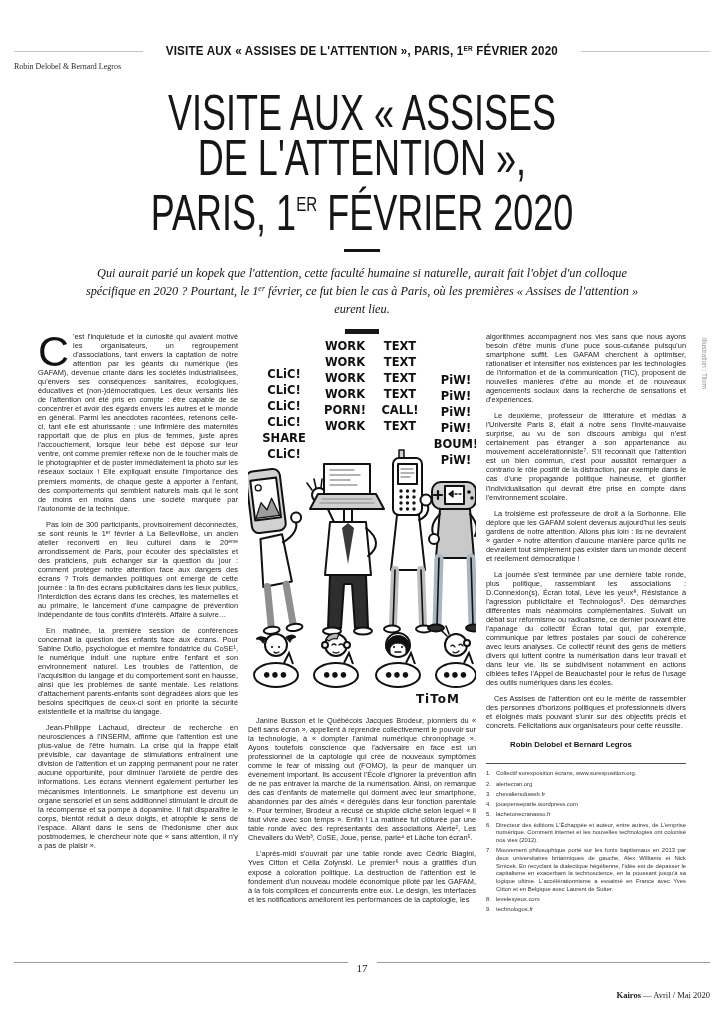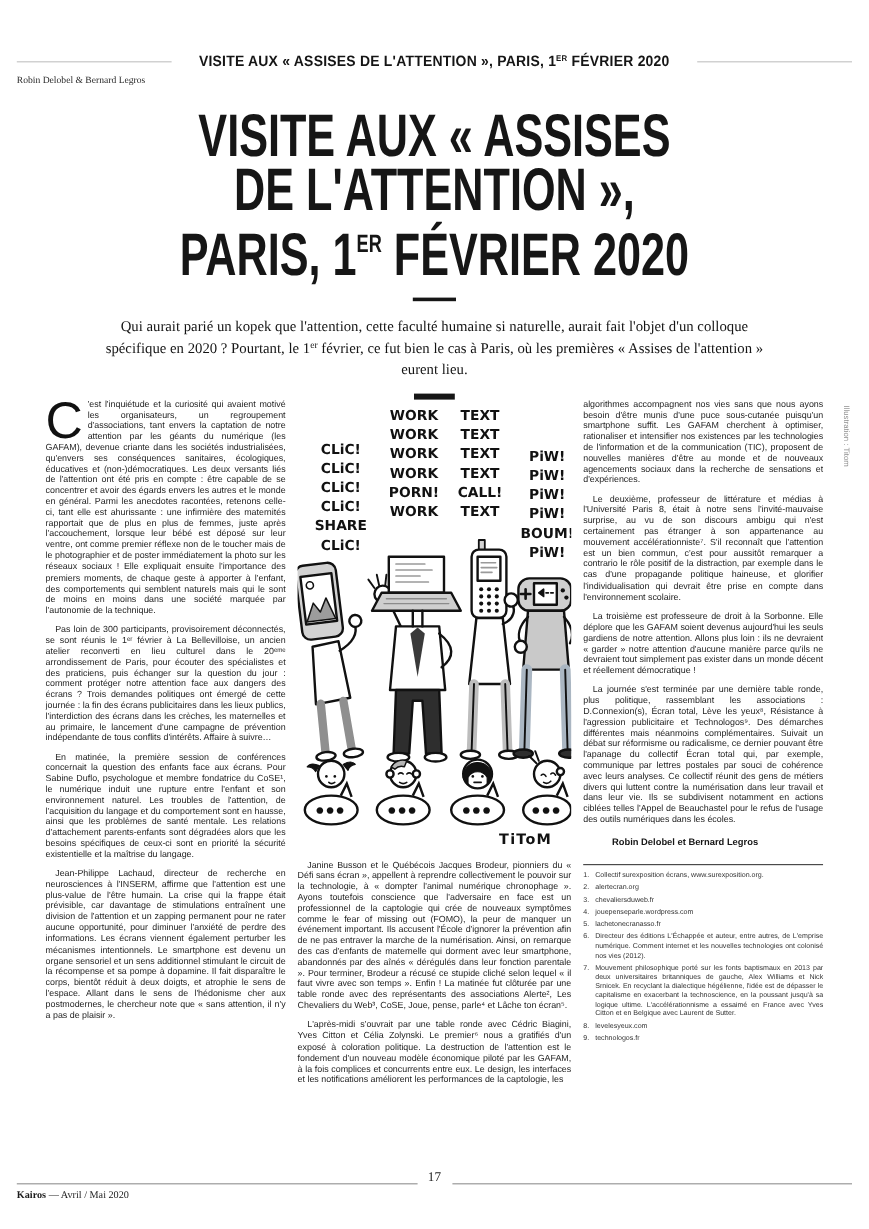--- a/index.html
+++ b/index.html
@@ -8,27 +8,27 @@
 
   
   .masthead{margin:44px 14px 0;}
   .mast-row{display:flex;align-items:center;gap:8px;}
   .mast-rule{flex:1;height:1px;background:#c6c6c6;}
   .mast-title{font-size:12.5px;font-weight:700;letter-spacing:.2px;white-space:nowrap;transform:scaleX(.93);color:#151515;}
   .m-sup{font-size:7px;vertical-align:4px;}
   .mast-authors{text-align:left;font-family:"Liberation Serif","DejaVu Serif",serif;font-size:8px;margin-top:4px;color:#2a2a2a;}
 
   
-  .headline{margin:20px 0 0;text-align:center;font-weight:700;font-size:50px;line-height:45px;color:#161616;}
+  .headline{margin:20px 0 0;text-align:center;font-weight:400;font-size:50px;line-height:45px;color:#161616;}
   .hl-line{display:block;transform:scaleX(.72);white-space:nowrap;}
   .hl-sup{font-size:21px;vertical-align:19px;letter-spacing:0;}
   .hl-rule{width:36px;height:3px;background:#161616;margin:13px auto 12px;}
 
   
-  .lede{width:556px;margin:0 auto;font-family:"Liberation Serif","DejaVu Serif",serif;
+  .lede{width:556px;margin:0 auto;font-family:"Liberation Serif","DejaVu Serif",serif;font-style:italic;
         font-size:12.3px;line-height:1.47;text-align:center;color:#141414;}
   .lede-sup{font-size:8px;vertical-align:4px;}
   .lede-rule{width:34px;height:5px;background:#161616;margin:11px auto 0;}
 
   
   .columns{position:absolute;left:38px;top:332px;width:648px;height:632px;display:grid;
            grid-template-columns:200px 228px 200px;column-gap:10px;overflow:hidden;}
   .bp{font-size:7.4px;line-height:1.22;text-align:justify;margin:0 0 7px;color:#242424;
       hyphens:auto;-webkit-hyphens:auto;}
   .bp.ind{text-indent:8px;}
@@ -42,24 +42,24 @@
   .credit{position:absolute;right:16px;top:338px;writing-mode:vertical-rl;font-size:6.5px;color:#8f8f8f;}
 
   
   .sig{font-size:7.8px;font-weight:700;margin:10px 0 0;color:#161616;padding-left:24px;}
   .fnblock{margin-top:14px;border-top:1px solid #4a4a4a;padding-top:6px;}
   .fn{display:flex;gap:3px;font-size:5.9px;line-height:1.3;margin-bottom:2.6px;color:#333;text-align:justify;}
   .fn-num{flex:0 0 7px;}
 
   
   .footer{position:absolute;left:14px;right:14px;bottom:24px;}
-  .foot-row{display:flex;align-items:flex-end;}
+  .foot-row{display:flex;align-items:flex-start;}
   .foot-rule{flex:1;height:1px;background:#9a9a9a;}
   .pageno{font-family:"Liberation Serif","DejaVu Serif",serif;font-size:11px;padding:0 9px;color:#1a1a1a;}
-  .journal{text-align:left;font-family:"Liberation Serif","DejaVu Serif",serif;font-size:8.5px;margin-top:3px;color:#1a1a1a;}
+  .journal{text-align:right;font-family:"Liberation Serif","DejaVu Serif",serif;font-size:8.5px;margin-top:16px;color:#1a1a1a;}
   .journal-name{font-weight:700;}
 </style>
 </head>
 <body>
 
 <div class="page">
 
   <header class="masthead">
     <div class="mast-row">
       <div class="mast-rule"></div>
@@ -257,20 +257,21 @@
 
       <p class="bp ind">Janine Busson et le Québécois Jacques Brodeur, pionniers du « Défi sans écran », appellent à reprendre collectivement le pouvoir sur la technologie, à « dompter l'animal numérique chronophage ». Ayons toutefois conscience que l'adversaire en face est un professionnel de la captologie qui crée de nouveaux symptômes comme le fear of missing out (FOMO), la peur de manquer un événement important. Ils accusent l'École d'ignorer la prévention afin de ne pas entraver la marche de la numérisation. Ainsi, on remarque des cas d'enfants de maternelle qui dorment avec leur smartphone, abandonnés par des aînés « dérégulés dans leur fonction parentale ». Pour terminer, Brodeur a récusé ce stupide cliché selon lequel « il faut vivre avec son temps ». Enfin ! La matinée fut clôturée par une table ronde avec des représentants des associations Alerte², Les Chevaliers du Web³, CoSE, Joue, pense, parle⁴ et Lâche ton écran⁵.</p>
       <p class="bp ind">L'après-midi s'ouvrait par une table ronde avec Cédric Biagini, Yves Citton et Célia Zolynski. Le premier⁶ nous a gratifiés d'un exposé à coloration politique. La destruction de l'attention est le fondement d'un nouveau modèle économique piloté par les GAFAM, à la fois complices et concurrents entre eux. Le design, les interfaces et les notifications améliorent les performances de la captologie, les</p>
     </section>
 
     <section class="col">
       <p class="bp">algorithmes accompagnent nos vies sans que nous ayons besoin d'être munis d'une puce sous-cutanée puisqu'un smartphone suffit. Les GAFAM cherchent à optimiser, rationaliser et intensifier nos existences par les technologies de l'information et de la communication (TIC), proposent de nouvelles manières d'être au monde et de nouveaux agencements sociaux dans la recherche de sensations et d'expériences.</p>
       <p class="bp ind">Le deuxième, professeur de littérature et médias à l'Université Paris 8, était à notre sens l'invité-mauvaise surprise, au vu de son discours ambigu qui n'est certainement pas étranger à son appartenance au mouvement accélérationniste⁷. S'il reconnaît que l'attention est un bien commun, c'est pour aussitôt remarquer a contrario le rôle positif de la distraction, par exemple dans le cas d'une propagande politique haineuse, et glorifier l'individualisation qui devrait être prise en compte dans l'environnement scolaire.</p>
       <p class="bp ind">La troisième est professeure de droit à la Sorbonne. Elle déplore que les GAFAM soient devenus aujourd'hui les seuls gardiens de notre attention. Allons plus loin : ils ne devraient « garder » notre attention d'aucune manière parce qu'ils ne devraient tout simplement pas exister dans un monde décent et réellement démocratique !</p>
       <p class="bp ind">La journée s'est terminée par une dernière table ronde, plus politique, rassemblant les associations : D.Connexion(s), Écran total, Lève les yeux⁸, Résistance à l'agression publicitaire et Technologos⁹. Des démarches différentes mais néanmoins complémentaires. Suivait un débat sur réformisme ou radicalisme, ce dernier pouvant être l'apanage du collectif Écran total qui, par exemple, communique par lettres postales par souci de cohérence avec leurs analyses. Ce collectif réunit des gens de métiers divers qui luttent contre la numérisation dans leur travail et dans leur vie. Ils se subdivisent notamment en actions ciblées telles l'Appel de Beauchastel pour le refus de l'usage des outils numériques dans les écoles.</p>
+      <p class="bp ind">Ces Assises de l'attention ont eu le mérite de rassembler des personnes d'horizons politiques et professionnels divers et éloignés mais pouvant s'unir sur des objectifs précis et concrets. Félicitations aux organisateurs pour cette réussite.</p>
 
       <p class="sig">Robin Delobel et Bernard Legros</p>
 
       <div class="fnblock">
         <div class="fn">
             <span class="fn-num">1.</span>
             <span>Collectif surexposition écrans, www.surexposition.org.</span>
           </div>
         <div class="fn">
             <span class="fn-num">2.</span>

